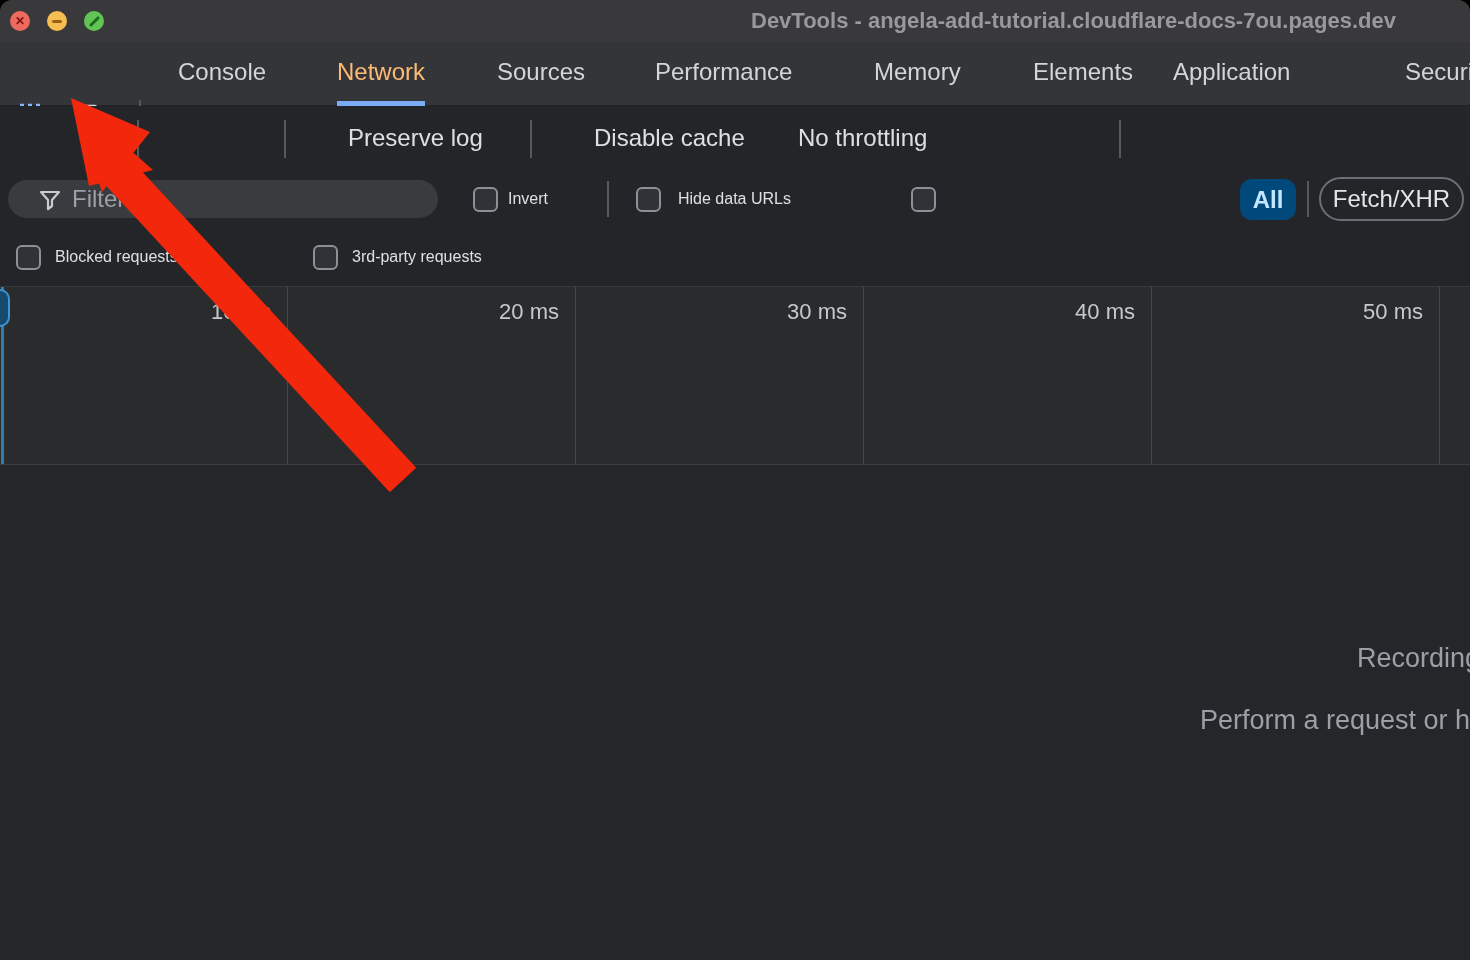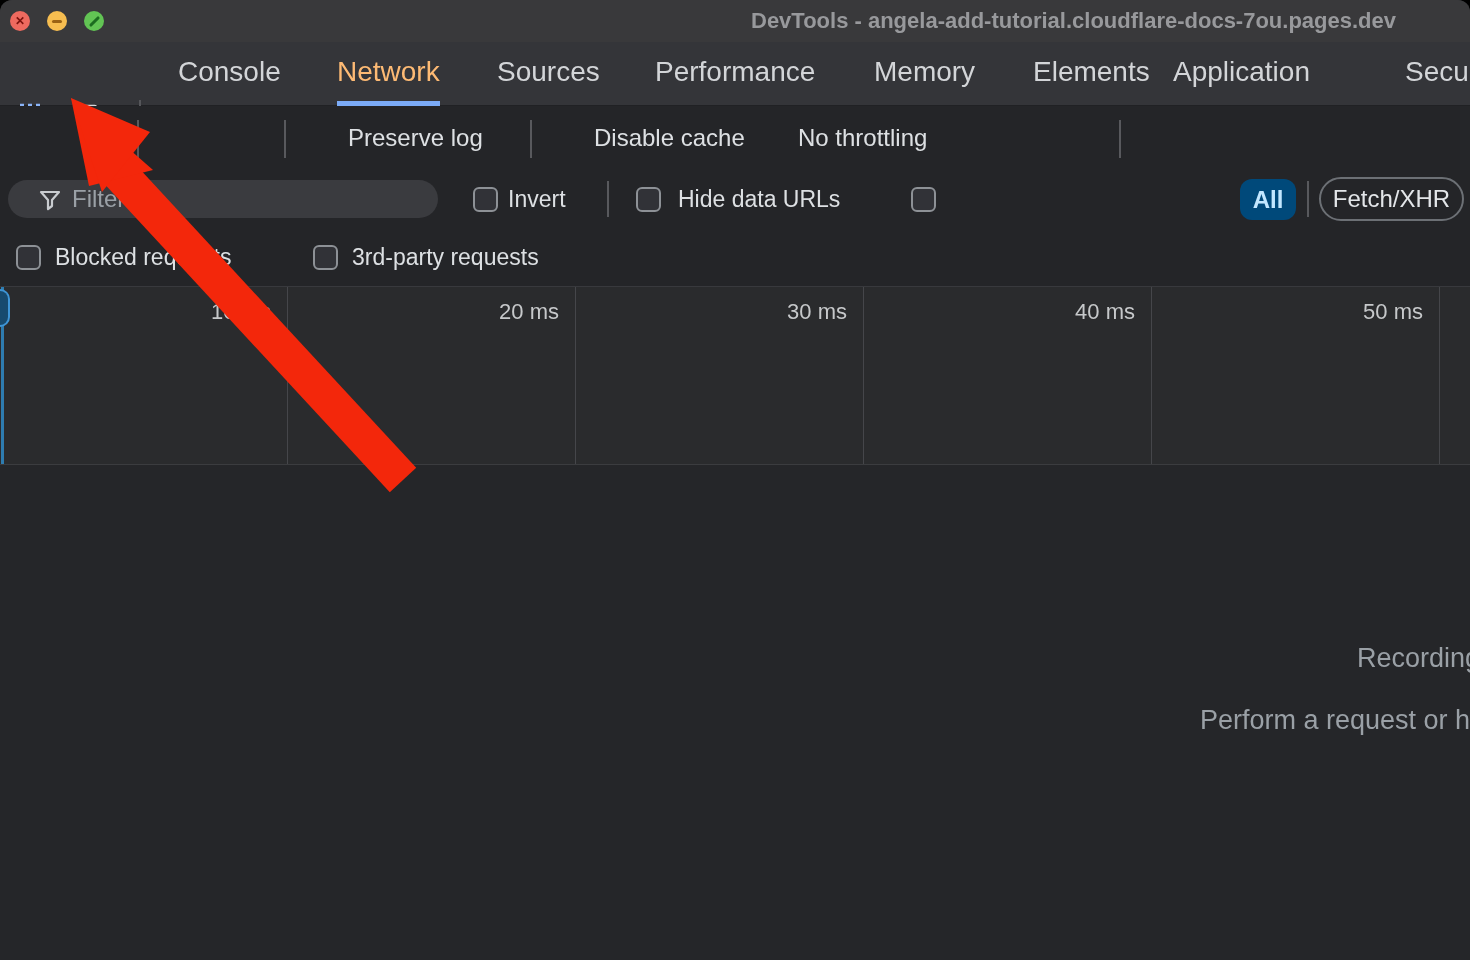--- a/index.html
+++ b/index.html
@@ -19,41 +19,41 @@
   #window-title{position:absolute;left:751px;top:0;height:42px;display:flex;align-items:center;
                 font-size:22px;font-weight:700;color:#98999c;white-space:nowrap;}
   
   #tabbar{position:absolute;left:0;top:42px;width:1470px;height:64px;background:#343539;
           border-bottom:1px solid #202124;box-sizing:border-box;}
   .iconbtn{position:absolute;top:58px;width:40px;height:40px;display:flex;align-items:center;justify-content:center;}
   #inspect-btn{left:12px;top:55px;}
   #device-btn{left:72px;top:55px;}
   .vsep-tab{position:absolute;left:139px;top:58px;width:2px;height:36px;background:#55565a;}
   .tab{position:absolute;top:0;height:59px;display:flex;align-items:center;
-       font-size:28px;color:#d3d5d8;border-bottom:5px solid transparent;white-space:nowrap;}
+       font-size:24px;color:#d3d5d8;border-bottom:5px solid transparent;white-space:nowrap;}
   .tab.active{color:#fdba74;border-bottom-color:#7babf7;}
   
   #toolbar{position:absolute;left:0;top:106px;width:1460px;height:64px;background:#242528;}
   .row-label{position:absolute;top:0;height:64px;display:flex;align-items:center;
              font-size:24px;color:#dde0e3;white-space:nowrap;}
   .vsep{position:absolute;top:14px;width:2px;height:38px;background:#58595d;}
   #record-btn{position:absolute;left:15px;top:121px;width:34px;height:34px;border:3px solid #e2685f;
               border-radius:50%;box-sizing:border-box;display:flex;align-items:center;justify-content:center;}
   #record-btn .sq{width:14px;height:14px;background:#e2685f;border-radius:3px;}
   #clear-btn{position:absolute;left:84px;top:127px;width:23px;height:23px;border:3px solid #9a9da0;
              border-radius:50%;box-sizing:border-box;}
   .cb{position:absolute;width:25px;height:25px;border:2.5px solid #8d9196;border-radius:6px;
       background:#313237;box-sizing:border-box;}
   .caret{width:0;height:0;border-left:10px solid transparent;border-right:10px solid transparent;
          border-top:13px solid #d7dadd;}
   
   #filterrow1{position:absolute;left:0;top:170px;width:1470px;height:58px;background:#242528;}
   #filterrow2{position:absolute;left:0;top:228px;width:1470px;height:58px;background:#242528;}
   .row-label2{position:absolute;top:0;height:58px;display:flex;align-items:center;
-              font-size:23px;color:#dde0e3;white-space:nowrap;}
+              font-size:16px;color:#dde0e3;white-space:nowrap;}
   #filter-pill{position:absolute;left:8px;top:10px;width:430px;height:38px;border-radius:19px;background:#3a3b3f;}
   #filter-pill .ph{position:absolute;left:64px;top:0;height:38px;display:flex;align-items:center;
                    font-size:24px;color:#9aa0a6;}
   #filter-pill svg{position:absolute;left:30px;top:8px;}
   .vsep2{position:absolute;top:11px;width:2px;height:36px;background:#58595d;}
   #all-pill{position:absolute;left:1240px;top:9px;width:56px;height:41px;border-radius:12px;background:#00497a;
             display:flex;align-items:center;justify-content:center;font-size:24px;font-weight:700;color:#c2e7ff;}
   #fetch-pill{position:absolute;left:1319px;top:7px;width:145px;height:44px;border-radius:22px;
               border:2.5px solid #6c7075;box-sizing:border-box;display:flex;align-items:center;justify-content:center;
               font-size:24px;color:#e3e6e9;}

